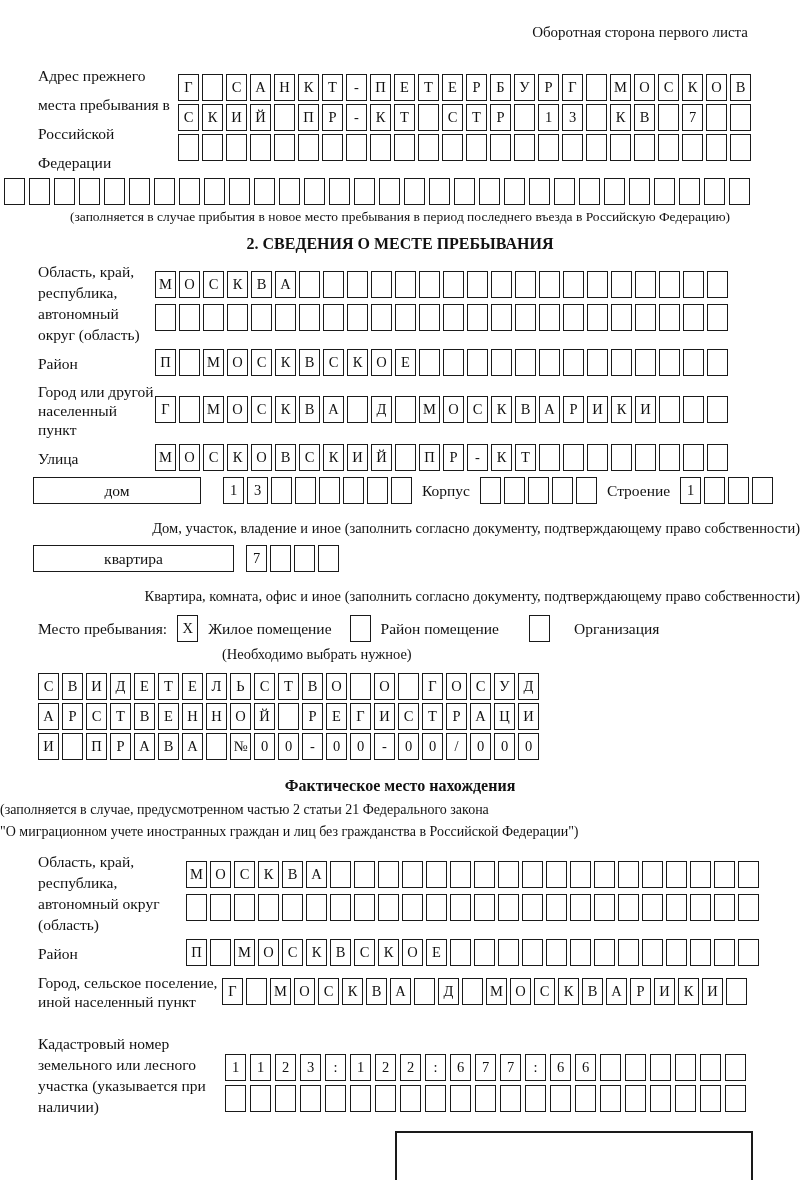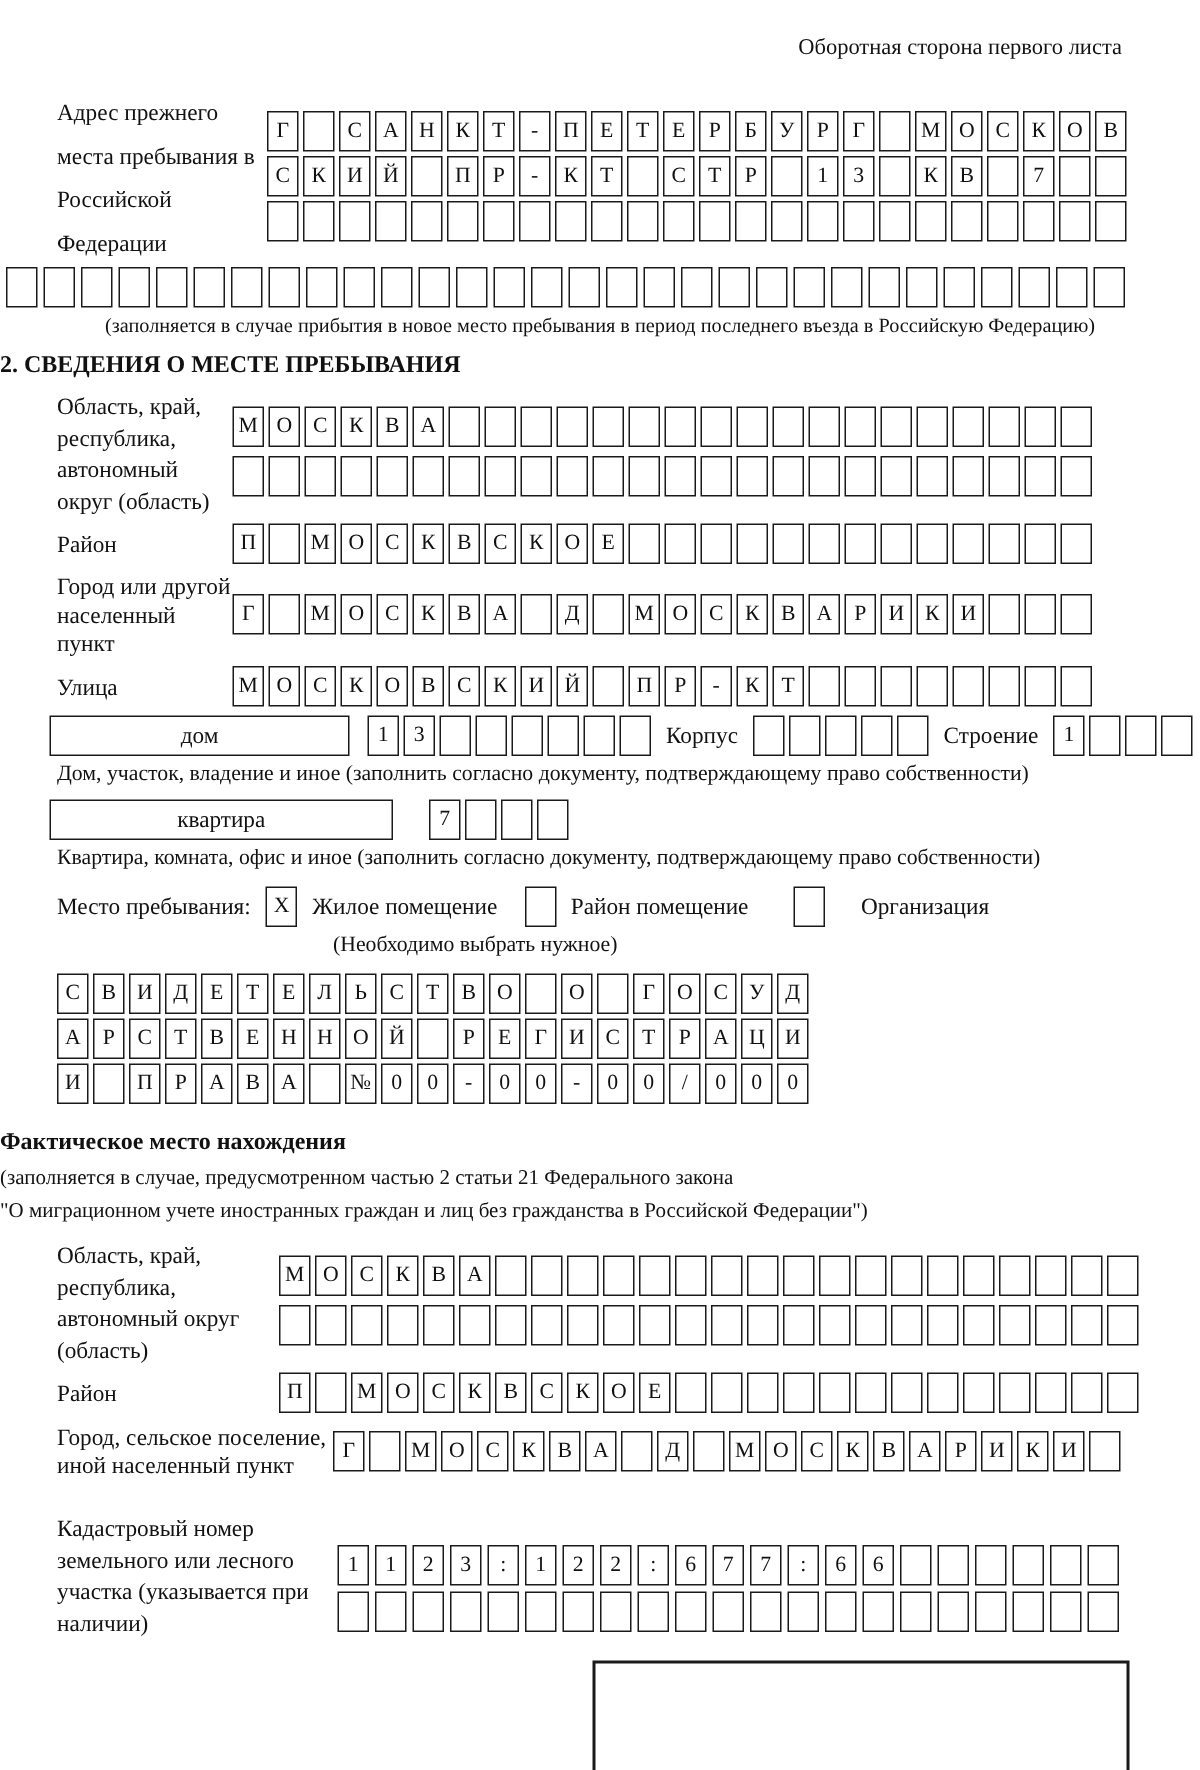--- a/index.html
+++ b/index.html
@@ -22,29 +22,29 @@
   .form-row.vcenter{align-items:center;}
   .row-label{flex:none;font-size:15.5px;line-height:21px;padding-top:2px;}
   .addr-label{width:140px;line-height:29px;padding-top:0;}
   .w115{width:117px;}
   .w148{width:148px;}
   .w184{width:184px;}
   .w187{width:187px;}
   .w205{width:205px;}
   .overflow-row{margin:1px 0 0 4px;}
   .fill-note{text-align:center;font-size:13.5px;margin-top:4px;}
-  .heading{text-align:left;font-weight:bold;font-size:16px;margin-top:10px;}
+  .heading{text-align:center;font-weight:bold;font-size:16px;margin-top:10px;}
   .wide-box{
     box-sizing:border-box;flex:none;border:1.6px solid #1a1a1a;height:27px;
     display:flex;align-items:center;justify-content:center;font-size:15.5px;
   }
-  .house-rect{width:200px;margin-right:12px;}
-  .apt-rect{width:229px;margin-right:24px;}
+  .house-rect{width:168px;margin-right:22px;}
+  .apt-rect{width:201px;margin-right:12px;}
   .inline-label{font-size:15.5px;line-height:27px;padding:0 10px;flex:none;}
-  .caption{margin:4px 0 8px 38px;font-size:14.5px;}
+  .caption{margin:16px 0 8px 38px;font-size:14.5px;text-align:right;}
   .stay-row{display:flex;align-items:center;margin:10px 0 0 38px;gap:0;}
   .stay-label{font-size:15.5px;margin-right:10px;}
   .stay-opt{font-size:15.5px;margin:0 18px 0 10px;}
   .stay-note{margin:4px 0 10px 222px;font-size:14.5px;}
   .center-note{text-align:left;font-size:14px;line-height:22px;margin-top:4px;}
   .big-box{
     box-sizing:border-box;margin:14px 0 0 395px;width:358px;height:176px;
     border:2px solid #1a1a1a;background:#fff;
   }
   .mt6{margin-top:6px;}

